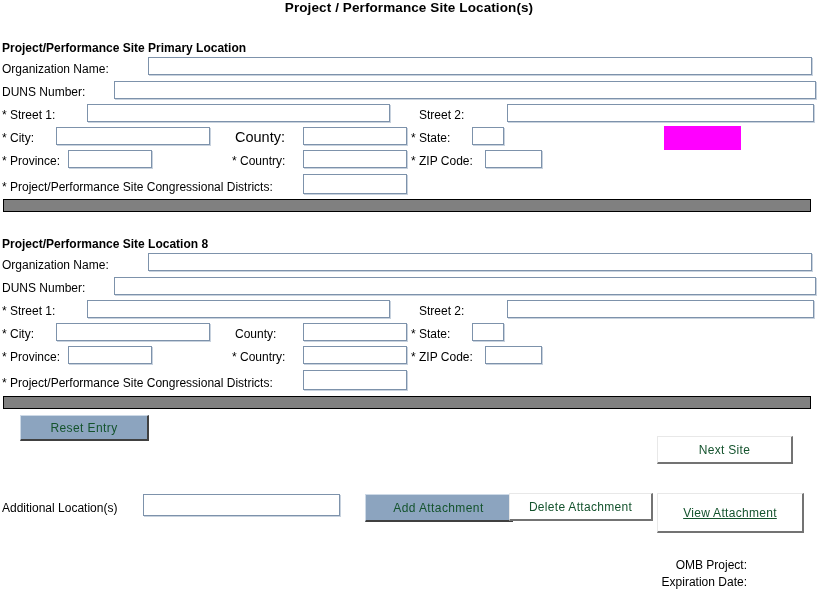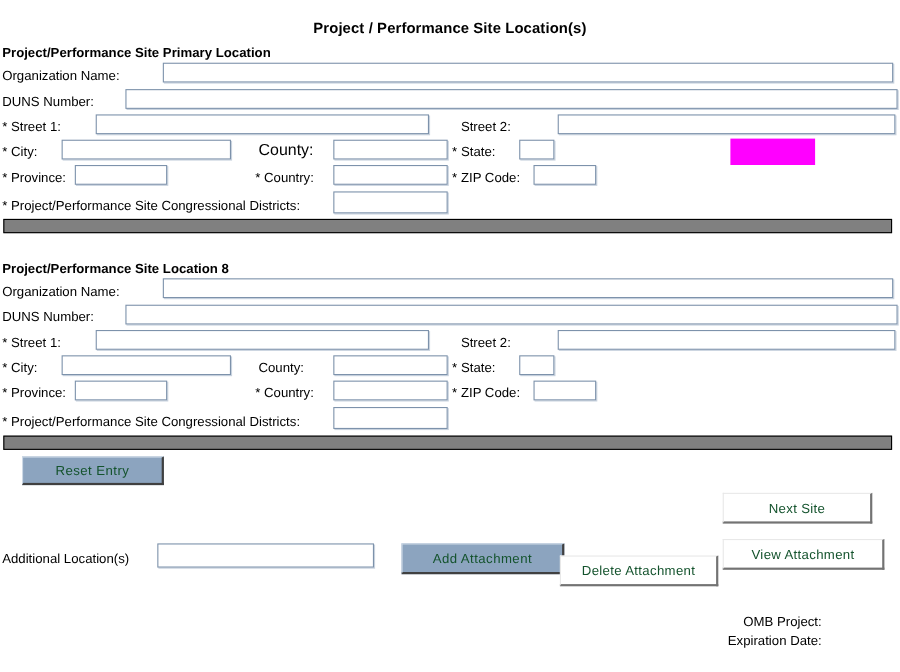--- a/index.html
+++ b/index.html
@@ -13,21 +13,21 @@
     position: relative;
     font-family: "Liberation Sans", sans-serif;
     font-size: 12px;
     color: #000000;
     overflow: hidden;
   }
   .abs { position: absolute; }
 
   
   #page-title {
-    top: 18px;
+    top: 0;
     left: 0;
     width: 818px;
     text-align: center;
     font-size: 13.5px;
     font-weight: bold;
     letter-spacing: 0.1px;
   }
 
   
   .section-heading {
@@ -92,21 +92,20 @@
     border-bottom: 2px solid #404040;
     letter-spacing: 0.4px;
   }
   .btn-white {
     background: #ffffff;
     border-top: 1px solid #e8e8e8;
     border-left: 1px solid #e8e8e8;
     border-right: 2px solid #737373;
     border-bottom: 2px solid #737373;
     letter-spacing: 0.3px;
-    margin-top: 12px;
   }
 
   
   #magenta-block {
     background: #ff00ff;
   }
 
   
   .footer-line {
     font-size: 12px;
@@ -199,16 +198,16 @@
 
 <div class="abs btn btn-white" style="top:436px; left:657px; width:136px; height:28px;">Next Site</div>
 
 <div class="abs lbl" style="top:501px; left:2px;">Additional Location(s)</div>
 <input class="abs fld" style="top: 494px; left: 143px; width: 197px; height: 22px;" value="">
 
 <div class="abs btn btn-blue" style="top:494px; left:365px; width:148px; height:28px;">Add Attachment</div>
 
 <div class="abs btn btn-white" style="top:493px; left:509px; width:144px; height:28px;">Delete Attachment</div>
 
-<div class="abs btn btn-white" style="top:478px; left:657px; width:147px; height:28px;">View  Attachment</div>
+<div class="abs btn btn-white" style="top:493px; left:657px; width:147px; height:40px;text-decoration:underline;">View  Attachment</div>
 
 <div class="abs footer-line" style="top:558px; left:560px; width:187px;">OMB Project:</div>
 <div class="abs footer-line" style="top:575px; left:560px; width:187px;">Expiration Date:</div>
 
 </body></html>

